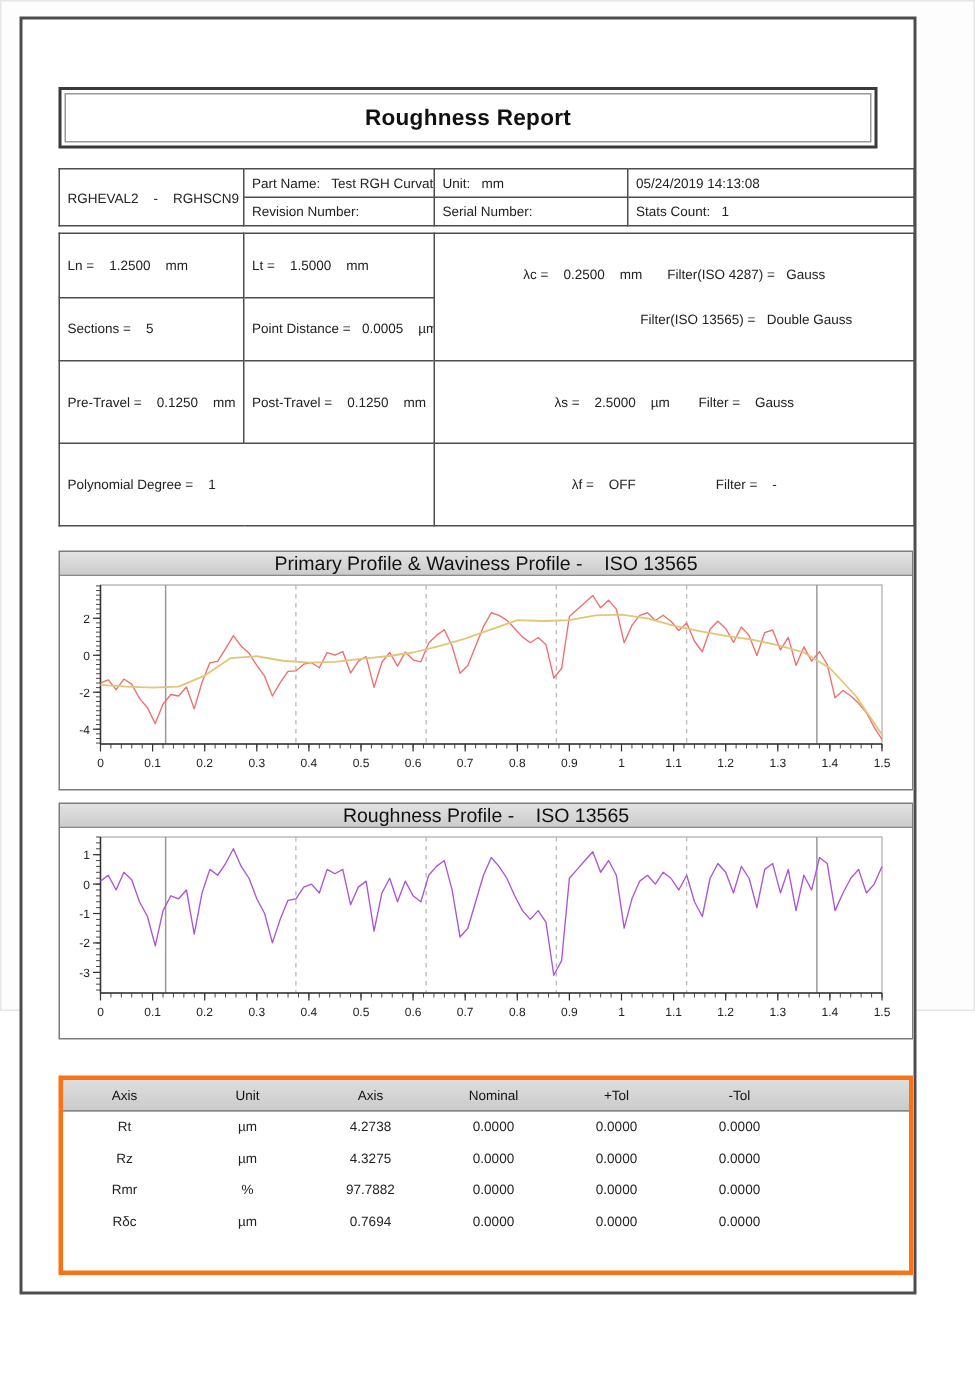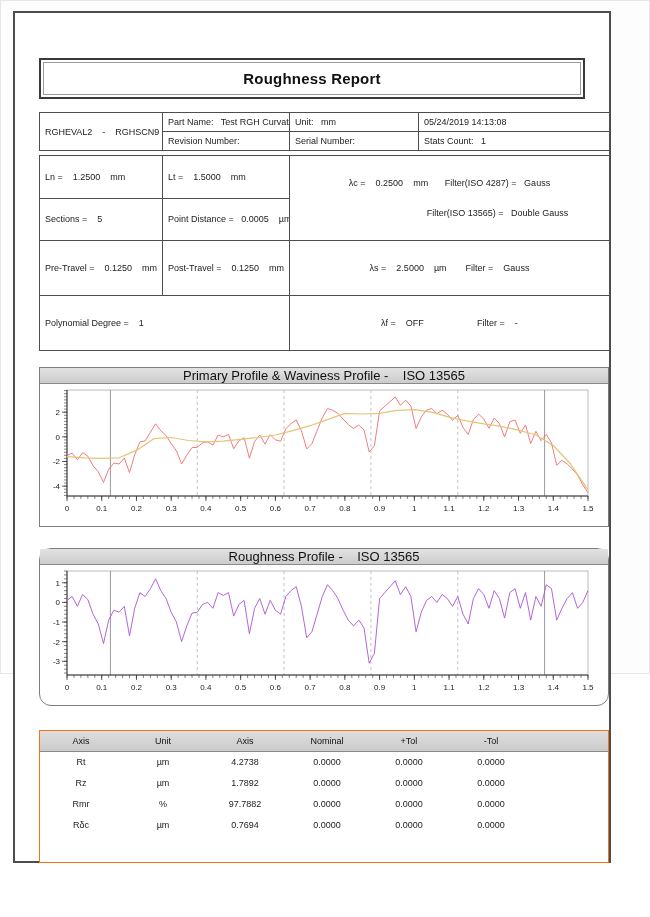--- a/index.html
+++ b/index.html
@@ -18,26 +18,26 @@
   .hdr-table { margin-top:13px; }
   .hdr-table td { height:19px; vertical-align:middle; }
   .prm-table { margin-top:4px; }
   .prm-table td { height:15px; vertical-align:middle; }
   .center { text-align:left; }
   .cell-split { display:flex;justify-content:center; }
   .cell-split .left-part { width:96px; flex:0 0 96px; }
 
   .chart-box { margin:0 0 0 24px; width:570px; border:1px solid #7d7d7d; background:#fff; }
   .chart1 { margin-top:16px; }
-  .chart2 { margin-top:21px;border-radius:12px; }
+  .chart2 { margin-top:8px; }
   .chart-titlebar { height:16px; background:linear-gradient(#e2e2e2,#cccccc); border-bottom:1px solid #8a8a8a;
                     text-align:center; font-size:13px; color:#111; line-height:16px; white-space:pre; }
   .chart-body { display:block; }
 
-  .res-box { margin:24px 0 0 24px; width:570px; height:133px; border:1px solid #f97316; background:#fff; overflow:hidden; }
+  .res-box { margin:24px 0 0 24px; width:570px; height:133px; border:3px solid #f97316; background:#fff; overflow:hidden; }
   .res-table { width:568px; font-size:9px; color:#222; }
   .res-table th { background:linear-gradient(#dedede,#cbcbcb); border-bottom:1px solid #8a8a8a;
                   font-weight:normal; font-size:9px; height:20px; text-align:center; color:#111; }
   .res-table td { text-align:center; height:21px; color:#222; }
 </style>
 </head>
 <body>
 
 <div class="stage">
   <div class="page">
@@ -474,21 +474,21 @@
               <td>µm</td>
               <td>4.2738</td>
               <td>0.0000</td>
               <td>0.0000</td>
               <td>0.0000</td>
               <td></td>
             </tr>
             <tr>
               <td>Rz</td>
               <td>µm</td>
-              <td>1.7892</td>
+              <td>4.3275</td>
               <td>0.0000</td>
               <td>0.0000</td>
               <td>0.0000</td>
               <td></td>
             </tr>
             <tr>
               <td>Rmr</td>
               <td>%</td>
               <td>97.7882</td>
               <td>0.0000</td>

